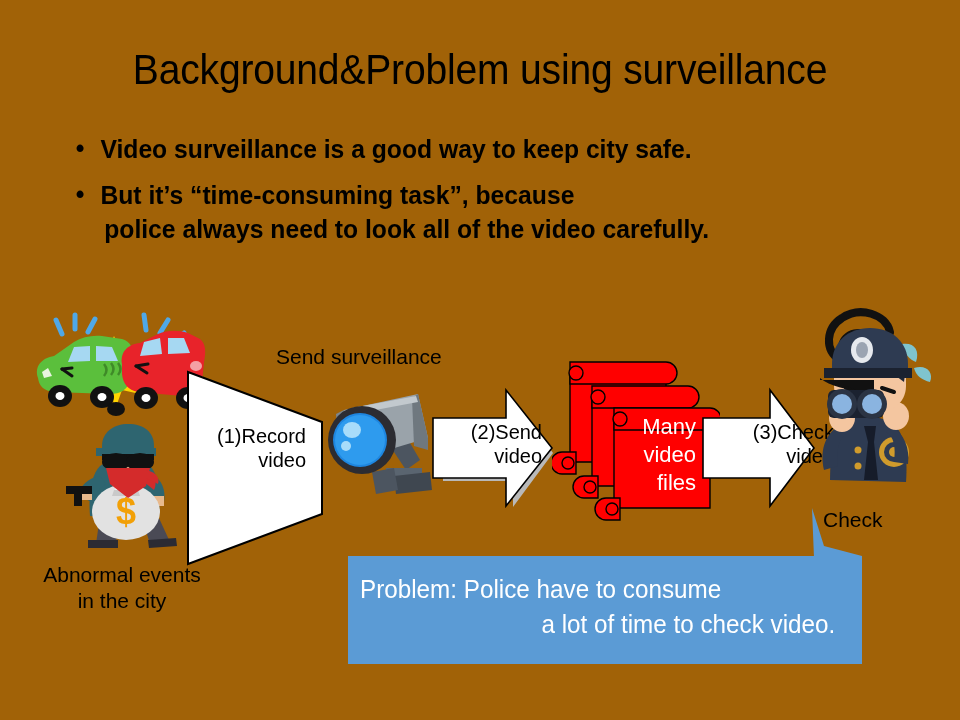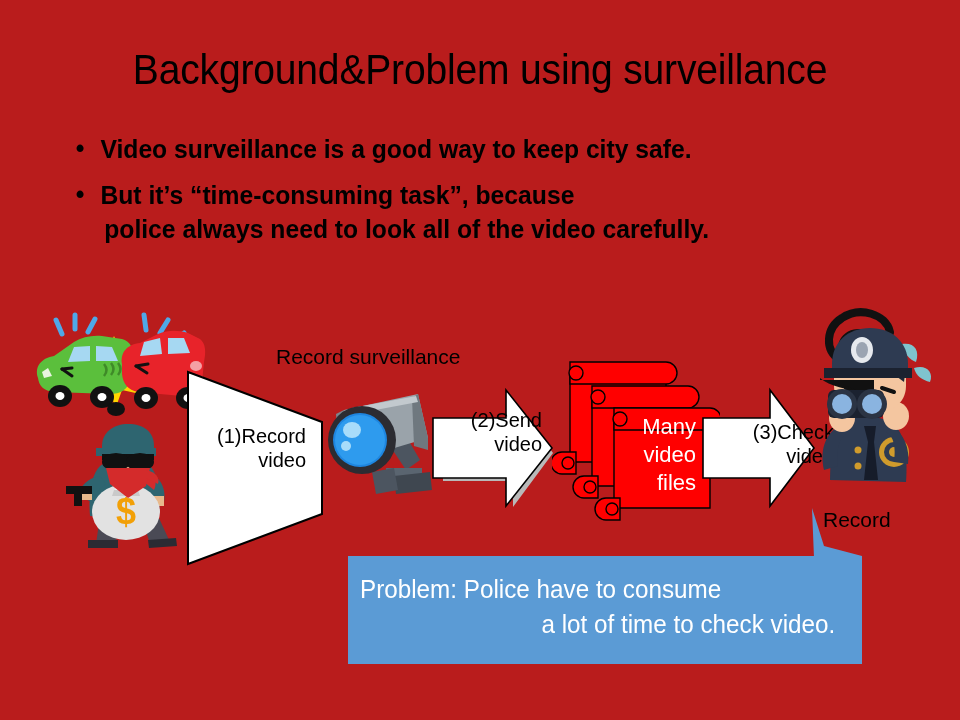--- a/index.html
+++ b/index.html
@@ -1,18 +1,18 @@
 <!DOCTYPE html>
 <html><head>
 <meta charset="utf-8">
 <style>
   html,body{margin:0;padding:0;background:#fff;}
   body{width:960px;height:720px;overflow:hidden;
        font-family:"Liberation Sans","DejaVu Sans",sans-serif;color:#000;}
-  #slide{position:relative;width:960px;height:720px;background:#b91c1c;}
+  #slide{position:relative;width:960px;height:720px;background:#a16207;}
 
   
   #title{
     position:absolute;left:0;top:46px;width:960px;text-align:center;
     font-size:42px;font-weight:400;letter-spacing:-0.2px;
     font-family:"Liberation Sans Narrow","Liberation Sans",sans-serif;
     transform:scaleX(.93);transform-origin:center top;
     color:#000;white-space:nowrap;
   }
 
@@ -33,21 +33,21 @@
        font-family:"Liberation Sans","DejaVu Sans",sans-serif;}
   #lbl-vs{left:276px;top:345px;}
   #lbl-police{left:823px;top:508px;}
   #lbl-abnormal{left:16px;top:562px;width:212px;text-align:center;
                 line-height:1.25;white-space:pre-line;}
 
   
   .arrowtext{position:absolute;font-size:20px;color:#000;text-align:right;
              line-height:1.22;white-space:pre-line;}
   #at1{left:194px;top:424px;width:112px;}
-  #at2{left:438px;top:408px;width:104px;}
+  #at2{left:438px;top:420px;width:104px;}
   #at3{left:738px;top:420px;width:96px;}
 
   
   #files-text{position:absolute;left:604px;top:413px;width:92px;text-align:right;
               color:#ffffff;font-size:22px;line-height:1.28;white-space:pre-line;
               font-family:"Liberation Sans","DejaVu Sans",sans-serif;}
   #callout-text{position:absolute;left:360px;top:572px;width:496px;
       color:#ffffff;font-size:25px;line-height:1.40;
       font-family:"Liberation Sans Narrow","Liberation Sans",sans-serif;
       transform:scaleX(.97);transform-origin:left top;}
@@ -180,21 +180,21 @@
     <path d="M42 38 L52 88 L52 96 L38 92 L34 42 Z" fill="#7C858C"></path>
     <path d="M116 22 L126 66 L126 78 L112 74 L110 26 Z" fill="#6F787F"></path>
     <path d="M50 36 L114 24 L116 30 L52 42 Z" fill="#C2C9CE"></path>
 
     <ellipse cx="60" cy="68" rx="34" ry="34" fill="#2C2C32"></ellipse>
     <ellipse cx="58" cy="68" rx="27" ry="27" fill="#1E86E0"></ellipse>
     <ellipse cx="58" cy="68" rx="25" ry="25" fill="#2E9BEE"></ellipse>
     <ellipse cx="50" cy="58" rx="9" ry="8" fill="#A8DCFA"></ellipse>
     <ellipse cx="44" cy="74" rx="5" ry="5" fill="#A8DCFA"></ellipse>
   </svg>
-  <div class="lbl" id="lbl-vs">Record surveillance</div>
+  <div class="lbl" id="lbl-vs">Send surveillance</div>
 
   <svg class="art" style="left:430px;top:384px;" width="126" height="128" viewBox="0 0 126 128">
     <polygon points="8,36 10,36 78,36 78,10 118,64 78,118 78,92 8,92" fill="#B9B9B9" transform="translate(5,5)"></polygon>
     <polygon points="3,34 76,34 76,6 122,64 76,122 76,94 3,94" fill="#FFFFFF" stroke="#000000" stroke-width="1.6"></polygon>
   </svg>
   <div class="arrowtext" id="at2">(2)Send
 video</div>
 
   <svg class="art" style="left:552px;top:352px;" width="168" height="172" viewBox="0 0 168 172">
     <g stroke="#000000" stroke-width="1.4">
@@ -277,22 +277,24 @@
     <path d="M84 104 L96 108" stroke="#111" stroke-width="4" stroke-linecap="round"></path>
 
     <path d="M66 118 q8 6 16 0" stroke="#C4705E" stroke-width="3" fill="none" stroke-linecap="round"></path>
 
     <rect x="30" y="106" width="56" height="28" rx="6" fill="#1B2230"></rect>
     <circle cx="44" cy="120" r="15" fill="#2B3444"></circle>
     <circle cx="44" cy="120" r="10" fill="#8AB4E0"></circle>
     <circle cx="74" cy="120" r="15" fill="#2B3444"></circle>
     <circle cx="74" cy="120" r="10" fill="#8AB4E0"></circle>
   </svg>
-  <div class="lbl" id="lbl-police">Record</div>
-
+  <div class="lbl" id="lbl-police">Check</div>
+
+  <div class="lbl" id="lbl-abnormal">Abnormal events
+in the city</div>
 
   <svg class="art" style="left:346px;top:496px;" width="520" height="172" viewBox="0 0 520 172">
     <path d="M2 62 L468 62 L466 12 L478 50 L516 60 L516 168 L2 168 Z" fill="#5B9BD5"></path>
     <rect x="2" y="60" width="514" height="108" fill="#5B9BD5"></rect>
   </svg>
   <div id="callout-text">
     <span>Problem: Police have to consume</span>
     <span class="ln2">a lot of time to check video.</span>
   </div>
 

